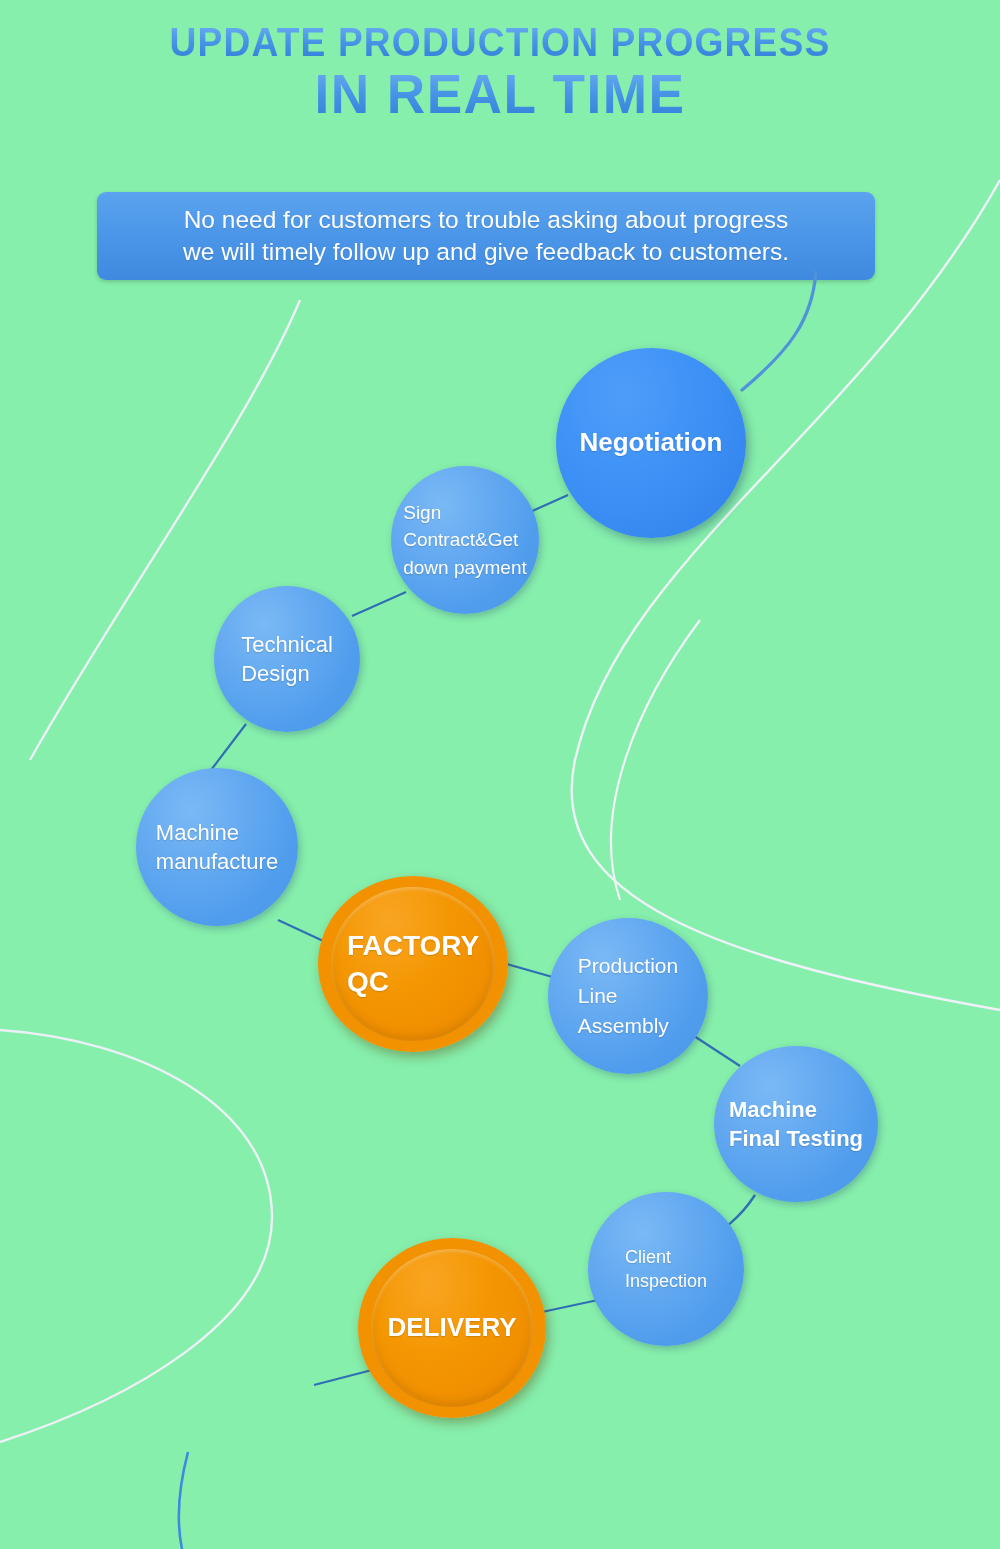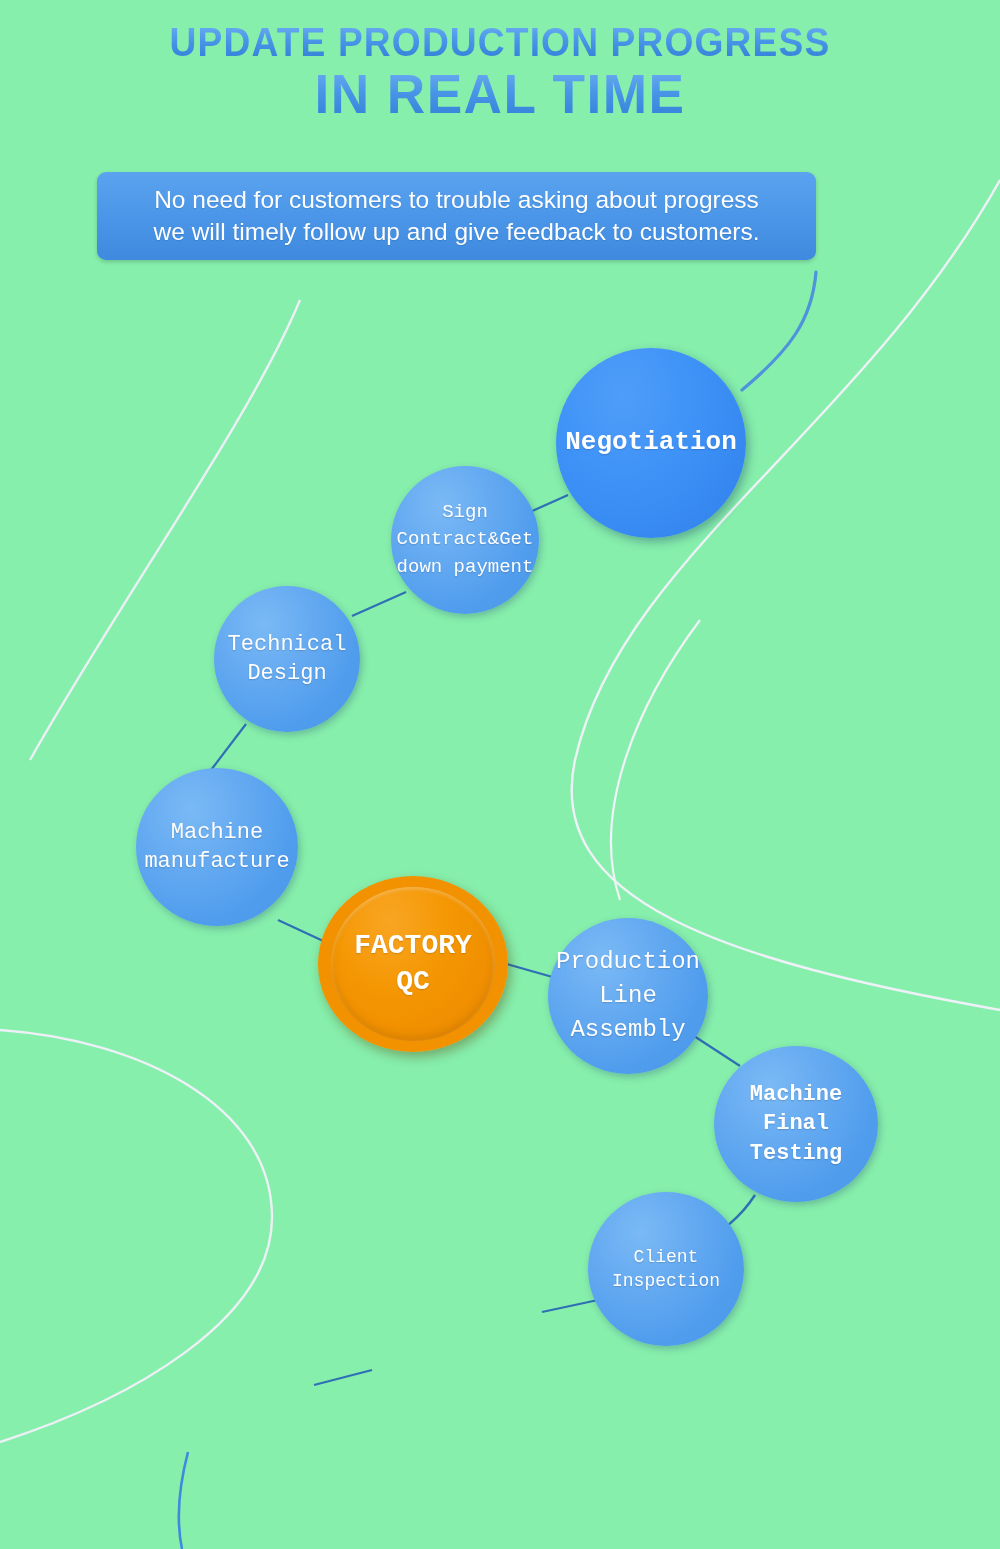--- a/index.html
+++ b/index.html
@@ -60,22 +60,22 @@
     -webkit-text-fill-color: transparent;
     transform: scaleX(0.95);
     transform-origin: center;
     white-space: nowrap;
   }
 
   
   #subtitle-box {
     position: absolute;
     left: 97px;
-    top: 172px;
-    width: 719px;
+    top: 192px;
+    width: 778px;
     height: 88px;
     box-sizing: border-box;
     border-radius: 9px;
     background: linear-gradient(180deg, #5ba3ef 0%, #4b96e8 50%, #3f8ade 100%);
     box-shadow: 0 2px 4px rgba(0,0,0,0.18);
     display: flex;
     align-items: center;
     justify-content: center;
     padding: 0 4px;
   }
@@ -96,25 +96,24 @@
     pointer-events: none;
   }
 
   
   .node {
     position: absolute;
     border-radius: 50%;
     display: flex;
     align-items: center;
     justify-content: center;
-    text-align: center;
+    text-align: left;
     color: #ffffff;
     white-space: pre-line;
     box-sizing: border-box;
-    font-family: Liberation Mono, monospace;
   }
   .node-blue {
     background:
       radial-gradient(ellipse at 34% 26%, #7ab9f5 0%, #63a9f1 38%, #519ded 68%, #4b96e8 100%);
     box-shadow: 2px 3px 7px rgba(40,70,110,0.30);
   }
   .node-blue-lg {
     background:
       radial-gradient(ellipse at 35% 25%, #4f9df9 0%, #3f93f7 40%, #3688f0 75%, #2f80e9 100%);
     box-shadow: 3px 4px 10px rgba(30,60,100,0.38);
@@ -212,30 +211,34 @@
 manufacture</span>
   </div>
 
   <div class="node node-orange" style="left:318px; top:876px; width:190px; height:176px;">
     <div class="inner-disc"></div>
     <span class="node-label lbl-bold" style="font-size:28px; line-height:1.3;">FACTORY
 QC</span>
   </div>
 
   <div class="node node-blue" style="left:548px; top:918px; width:160px; height:156px;">
-    <span class="node-label lbl-reg" style="font-size:24px; line-height:1.42;">Production
+    <span class="node-label lbl-reg" style="font-size:21px; line-height:1.42;">Production
 Line
 Assembly</span>
   </div>
 
   <div class="node node-blue" style="left:714px; top:1046px; width:164px; height:156px;">
     <span class="node-label lbl-bold" style="font-size:22px; line-height:1.34;">Machine
 Final Testing</span>
   </div>
 
   <div class="node node-blue" style="left:588px; top:1192px; width:156px; height:154px;">
     <span class="node-label lbl-reg" style="font-size:18px; line-height:1.34;">Client
 Inspection</span>
   </div>
 
+  <div class="node node-orange" style="left:358px; top:1238px; width:188px; height:180px;">
+    <div class="inner-disc"></div>
+    <span class="node-label lbl-bold" style="font-size:26px; line-height:1.2;">DELIVERY</span>
+  </div>
 
 
 </div>
 
 </body></html>

